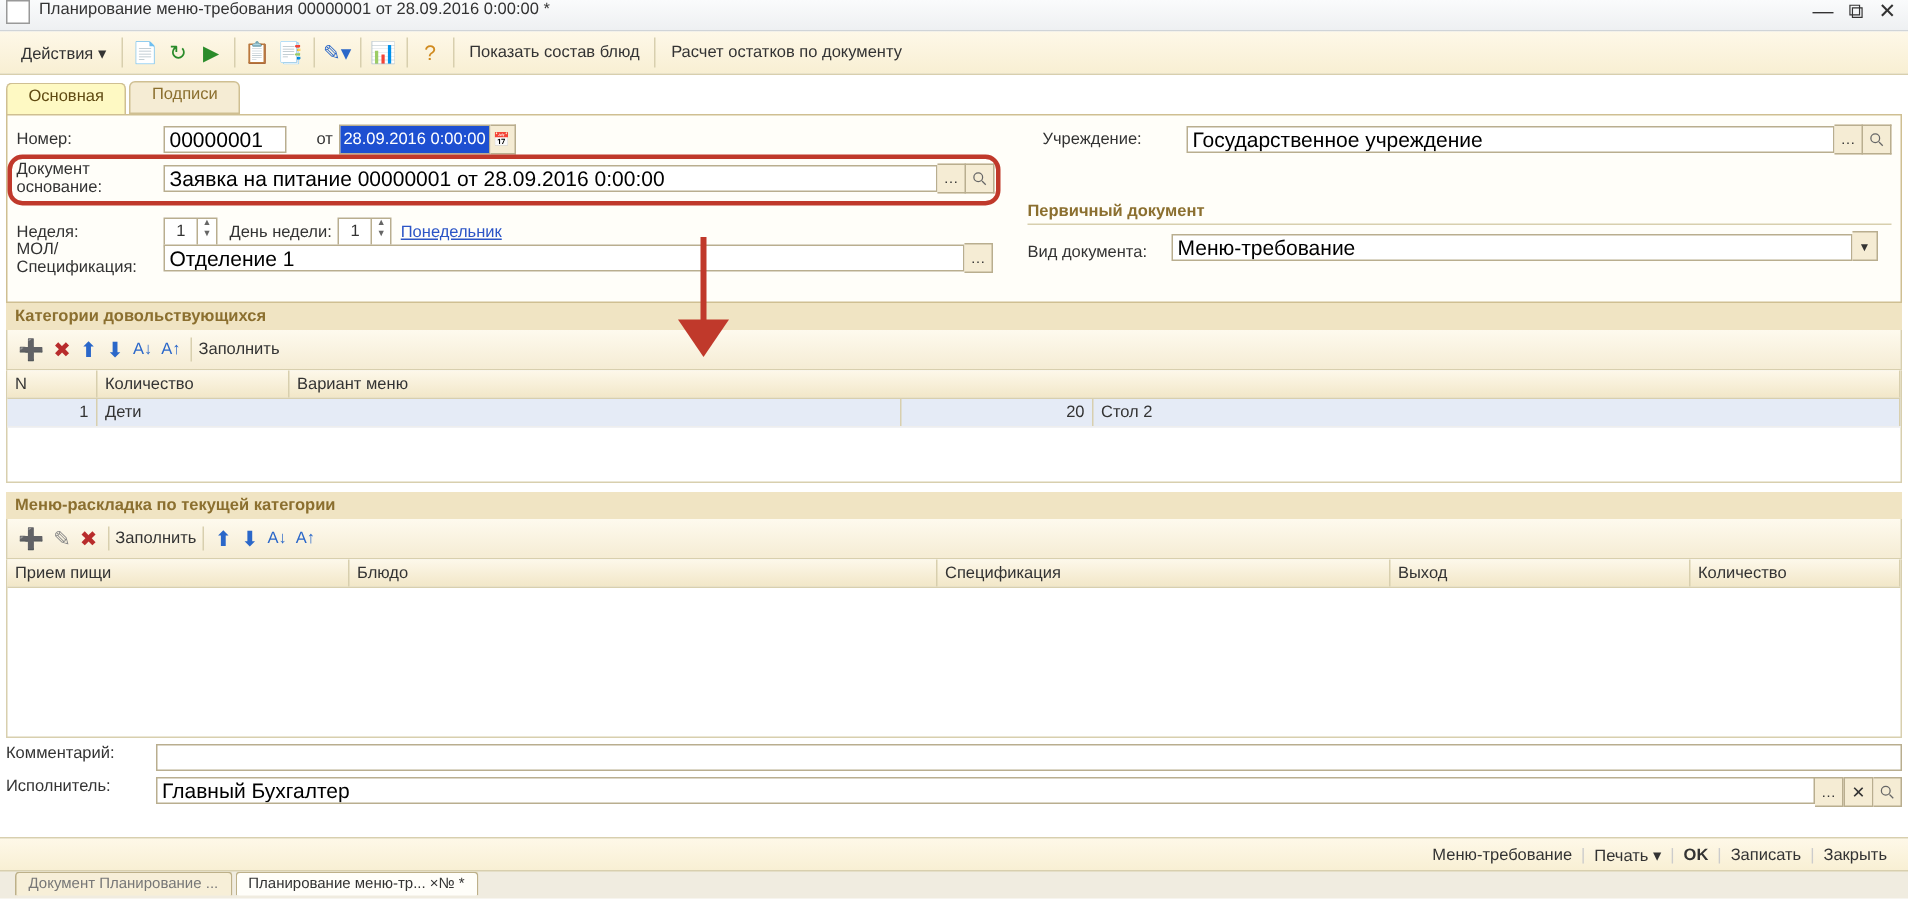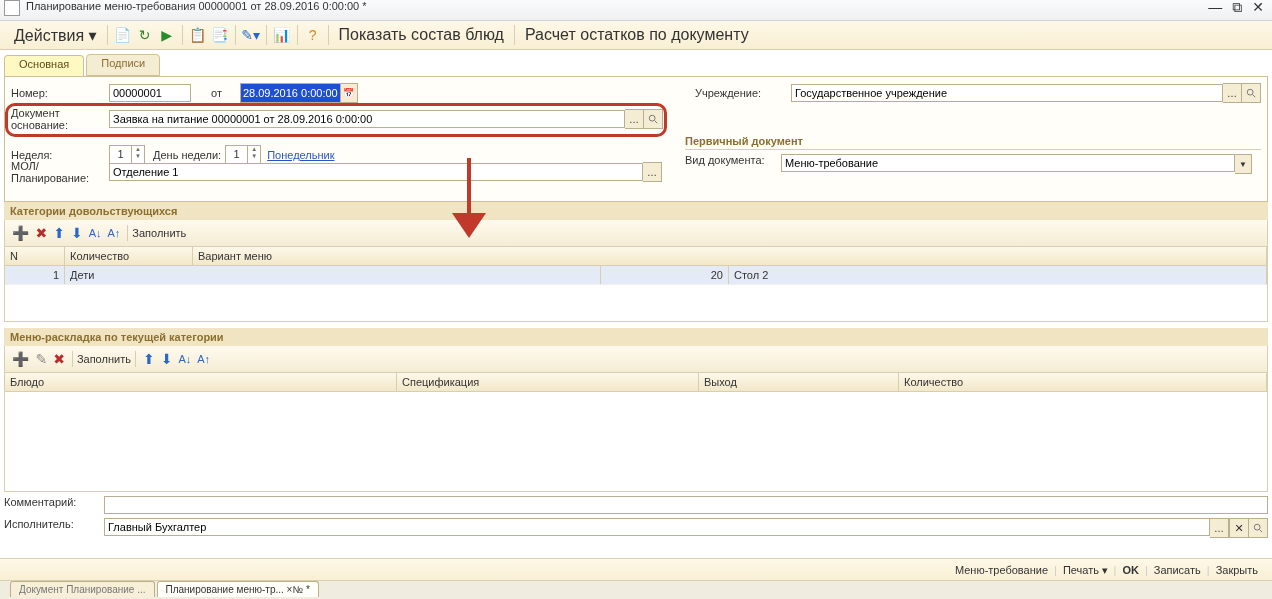--- a/index.html
+++ b/index.html
@@ -2,32 +2,32 @@
 <html><head>
 <meta charset="utf-8">
 <style>
 html,body{margin:0;padding:0;font-family:Arial,sans-serif;font-size:11px;color:#333;background:#fff;width:1272px;height:599px;overflow:hidden}
 .title-bar{background:linear-gradient(#fafbfc,#eef0f2);height:20px;display:flex;align-items:flex-start;border-bottom:1px solid #d0d4d8;padding:0 4px}
 .title-bar .doc-icon{width:14px;height:14px;border:1px solid #999;margin-right:6px;background:#fff}
 .title-bar .title-text{flex:1;color:#333;font-size:11px}
 .window-controls{display:flex;gap:10px;font-size:14px;color:#333;padding-right:4px}
 .window-controls span{cursor:pointer;line-height:14px}
 .toolbar{background:linear-gradient(#fef8e8,#f8efd3);height:28px;border-bottom:1px solid #d8cfae;display:flex;align-items:center;padding:0 8px}
-.toolbar .btn{padding:2px 6px;color:#333;cursor:pointer;font-size:16px}
+.toolbar .btn{padding:2px 6px;color:#333;cursor:pointer;font-size:11px}
 .toolbar .sep{width:1px;height:20px;background:#d8cfae;margin:0 4px}
 .toolbar .icon{width:18px;height:18px;display:inline-flex;align-items:center;justify-content:center;margin:0 2px;cursor:pointer;font-size:14px}
 .content{position:absolute;left:4px;right:4px;top:50px;bottom:28px}
 .tabs{display:flex;height:22px;margin-top:4px}
 .tab{padding:2px 14px;border:1px solid #cfbf92;background:#f5ecd4;border-radius:4px 4px 0 0;margin-right:2px;cursor:pointer;color:#8b6f2f;font-size:11px}
 .tab.active{background:#fef9c3;border-bottom-color:#fffef9;position:relative;top:1px;color:#5f4a12;font-weight:normal}
 .panel{border:1px solid #cfbf92;background:#fffef9;padding:6px;position:relative}
 .row{display:flex;align-items:center;margin-bottom:4px}
 .lbl{width:98px;color:#333;font-size:11px}
 .lbl2{color:#333;font-size:11px}
-input[type=text],.input-box{height:18px;border:1px solid #b9ae8f;background:#fff;font-size:11px;padding:0 3px;box-sizing:border-box}
+input[type=text],.input-box{height:18px;border:1px solid #b9ae8f;background:#fff;font-size:14px;padding:0 3px;box-sizing:border-box}
 .date-sel{background:#1d4fd1;color:#fff;display:inline-block;height:18px;line-height:18px;padding:0 2px}
 .spinner{width:34px;height:18px;border:1px solid #b9ae8f;display:flex;background:#fff}
 .spinner .val{flex:1;text-align:center;line-height:16px}
 .spinner .arrows{width:12px;display:flex;flex-direction:column;font-size:6px;line-height:7px;text-align:center;border-left:1px solid #b9ae8f;color:#666}
 .link{color:#2b54c6;text-decoration:underline;cursor:pointer}
 .ellipsis-btn{width:18px;height:18px;border:1px solid #b9ae8f;border-left:none;display:flex;align-items:center;justify-content:center;background:#f5ecd4;cursor:pointer;font-size:10px}
 .search-btn{width:18px;height:18px;border:1px solid #b9ae8f;border-left:none;display:flex;align-items:center;justify-content:center;background:#f5ecd4;cursor:pointer}
 .search-btn svg{width:10px;height:10px}
 .red-highlight{position:absolute;border:3px solid #c0392b;border-radius:10px;pointer-events:none}
 .arrow-annot{position:absolute;pointer-events:none}
@@ -90,21 +90,21 @@
   <div class="tabs">
     <div class="tab active">Основная</div>
     <div class="tab">Подписи</div>
   </div>
 
   <div class="panel" style="height:112px">
 
     <div class="row">
       <div class="lbl">Номер:</div>
       <input type="text" class="input-box" style="width: 82px;" value="00000001">
-      <div class="lbl2" style="margin:0 18px 0 20px">от</div>
+      <div class="lbl2" style="margin:0 4px 0 20px">от</div>
       <div style="border:1px solid #b9ae8f;height:18px;display:flex;align-items:center;background:#eab308">
         <span class="date-sel">28.09.2016  0:00:00</span>
       </div>
       <div class="calendar-icon">📅</div>
 
       <div style="flex:1"></div>
       <div class="lbl2" style="width:96px;margin-left:20px">Учреждение:</div>
       <input type="text" class="input-box" style="width: 432px;" value="Государственное учреждение">
       <div class="ellipsis-btn">…</div>
       <div class="search-btn">
@@ -145,32 +145,32 @@
           <div class="arrows">
             <div>▲</div>
             <div>▼</div>
           </div>
       </div>
       <span class="link" style="margin-left:6px">Понедельник</span>
 
       <div style="flex:1"></div>
       <div style="width:576px">
         <div style="color:#8b6f2f;font-weight:bold;border-bottom:1px solid #d8cfae;padding-bottom:2px;margin-bottom:4px">Первичный документ</div>
-        <div style="display:flex;align-items:flex-start">
+        <div style="display:flex;align-items:flex-end">
           <div class="lbl2" style="width:96px">Вид документа:</div>
           <input type="text" class="input-box" style="width: 454px;" value="Меню-требование">
           <div class="dropdown-btn">▼</div>
         </div>
       </div>
     </div>
 
     <div class="row" style="margin-top:-18px">
       <div class="lbl">
         <div>МОЛ/</div>
-          <div>Планирование:</div>
+          <div>Спецификация:</div>
       </div>
       <input type="text" class="input-box" style="width: 534px;" value="Отделение 1">
       <div class="ellipsis-btn">…</div>
     </div>
 
     <div class="red-highlight" style="left:0;top:26px;width:656px;height:28px"></div>
   </div>
 
   <svg class="arrow-annot" style="left:440px;top:108px;width:50px;height:82px">
     <line x1="25" y1="0" x2="25" y2="60" stroke="#c0392b" stroke-width="4"></line>
@@ -210,20 +210,21 @@
     <div style="width:1px;height:16px;background:#d8cfae;margin:0 4px"></div>
     <span class="btn">Заполнить</span>
     <div style="width:1px;height:16px;background:#d8cfae;margin:0 4px"></div>
     <span class="i" style="color:#2a67c9">⬆</span>
     <span class="i" style="color:#2a67c9">⬇</span>
     <span class="i" style="color:#2a67c9;font-size:11px">A↓</span>
     <span class="i" style="color:#2a67c9;font-size:11px">A↑</span>
   </div>
   <div class="grid" style="height:118px">
     <div class="grid-head">
+      <div class="gh" style="width:228px">Прием пищи</div>
       <div class="gh" style="width:392px">Блюдо</div>
       <div class="gh" style="width:302px">Спецификация</div>
       <div class="gh" style="width:200px">Выход</div>
       <div class="gh" style="flex:1">Количество</div>
     </div>
   </div>
 
   <div class="footer-row">
     <div class="lbl2" style="width:100px">Комментарий:</div>
     <input type="text" class="input-box" style="flex: 1 1 0%;">

